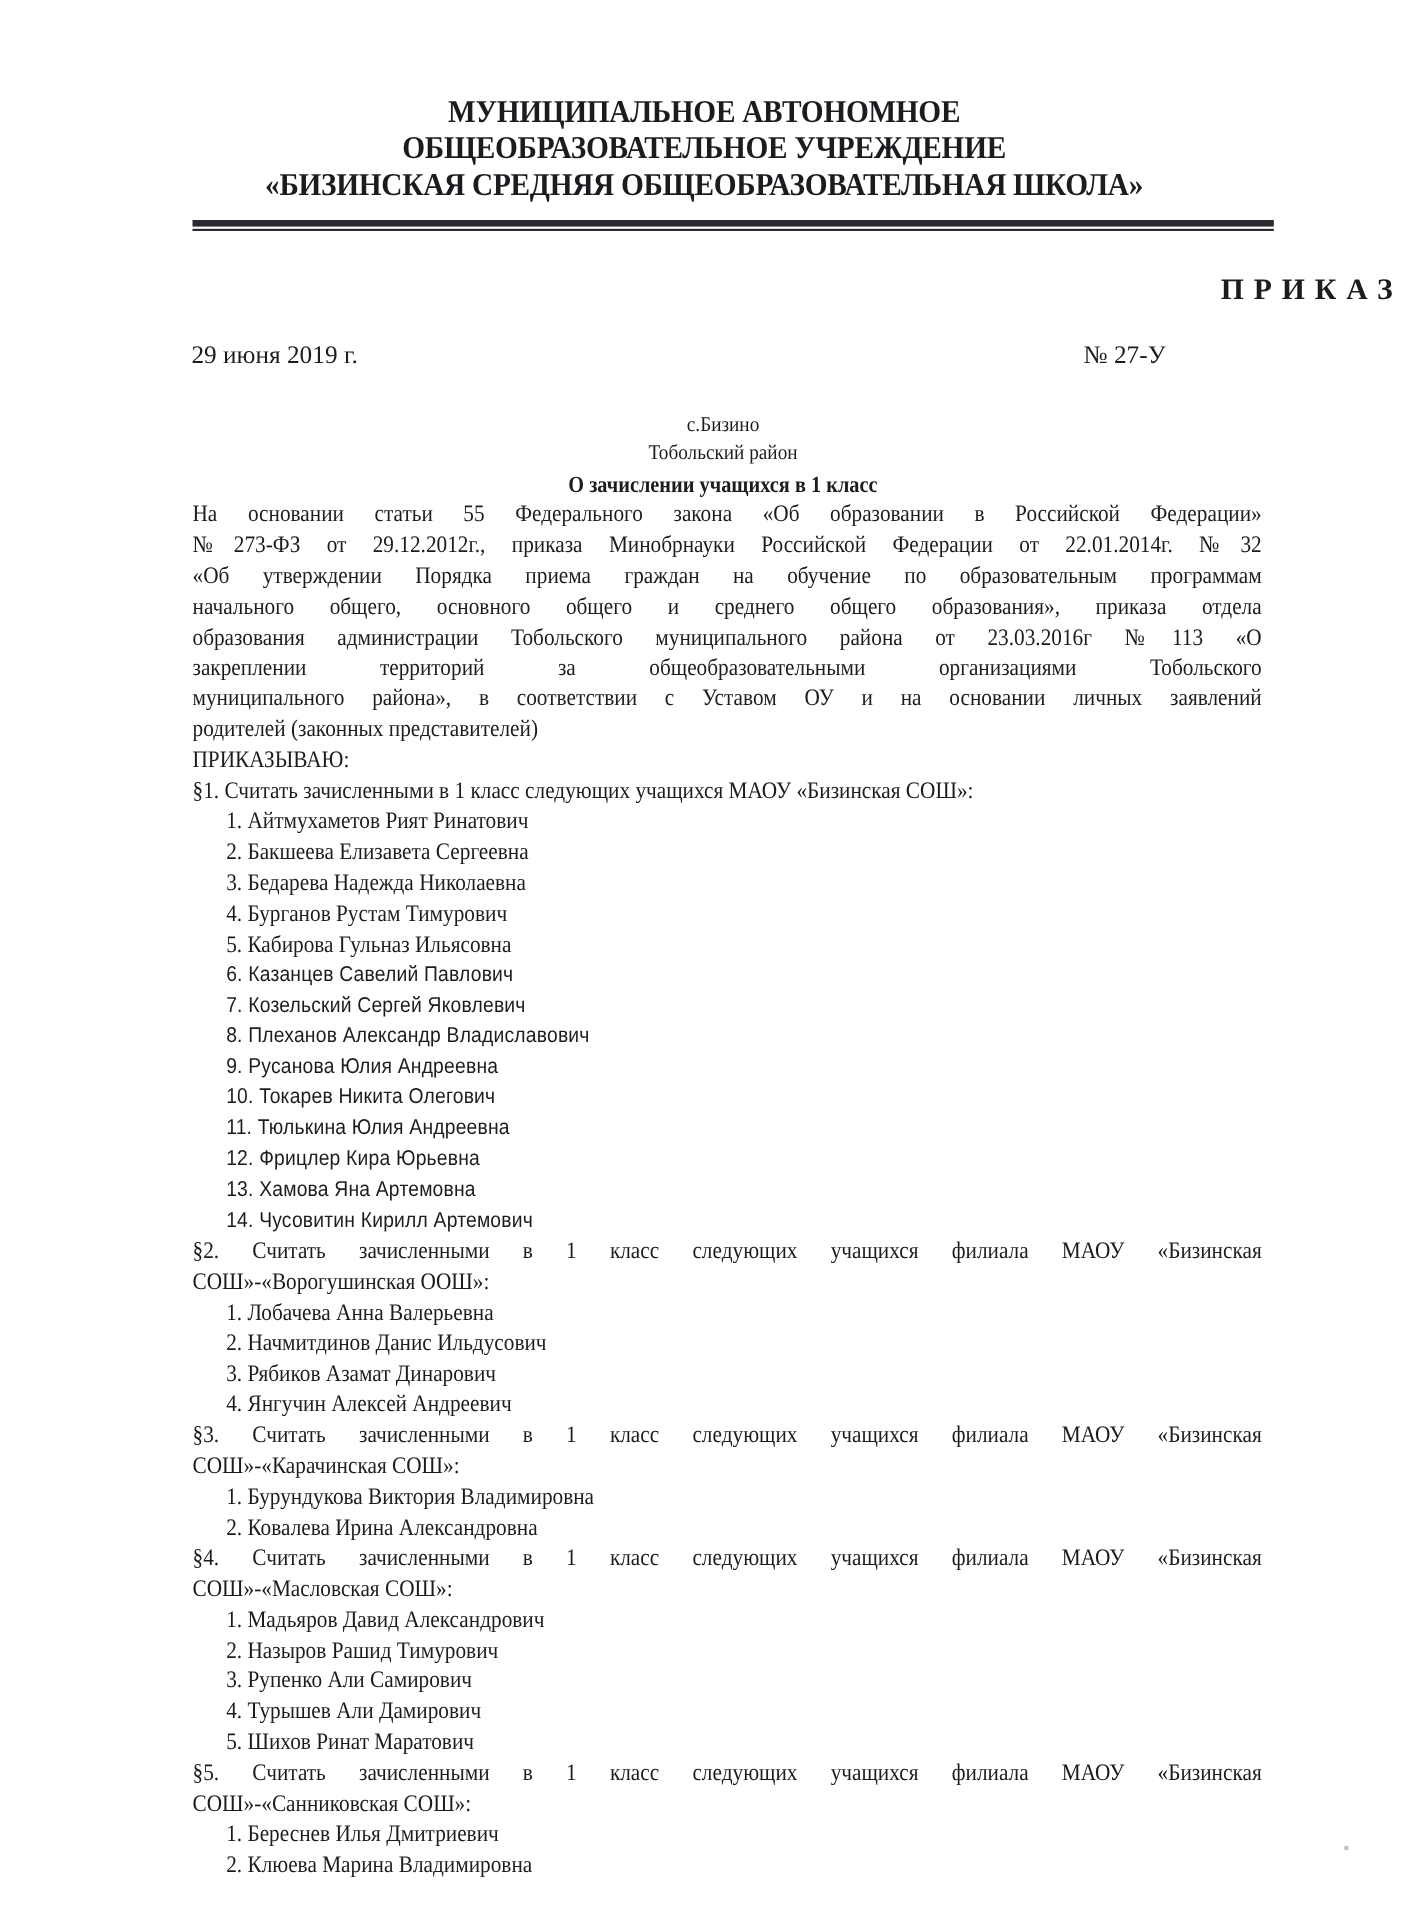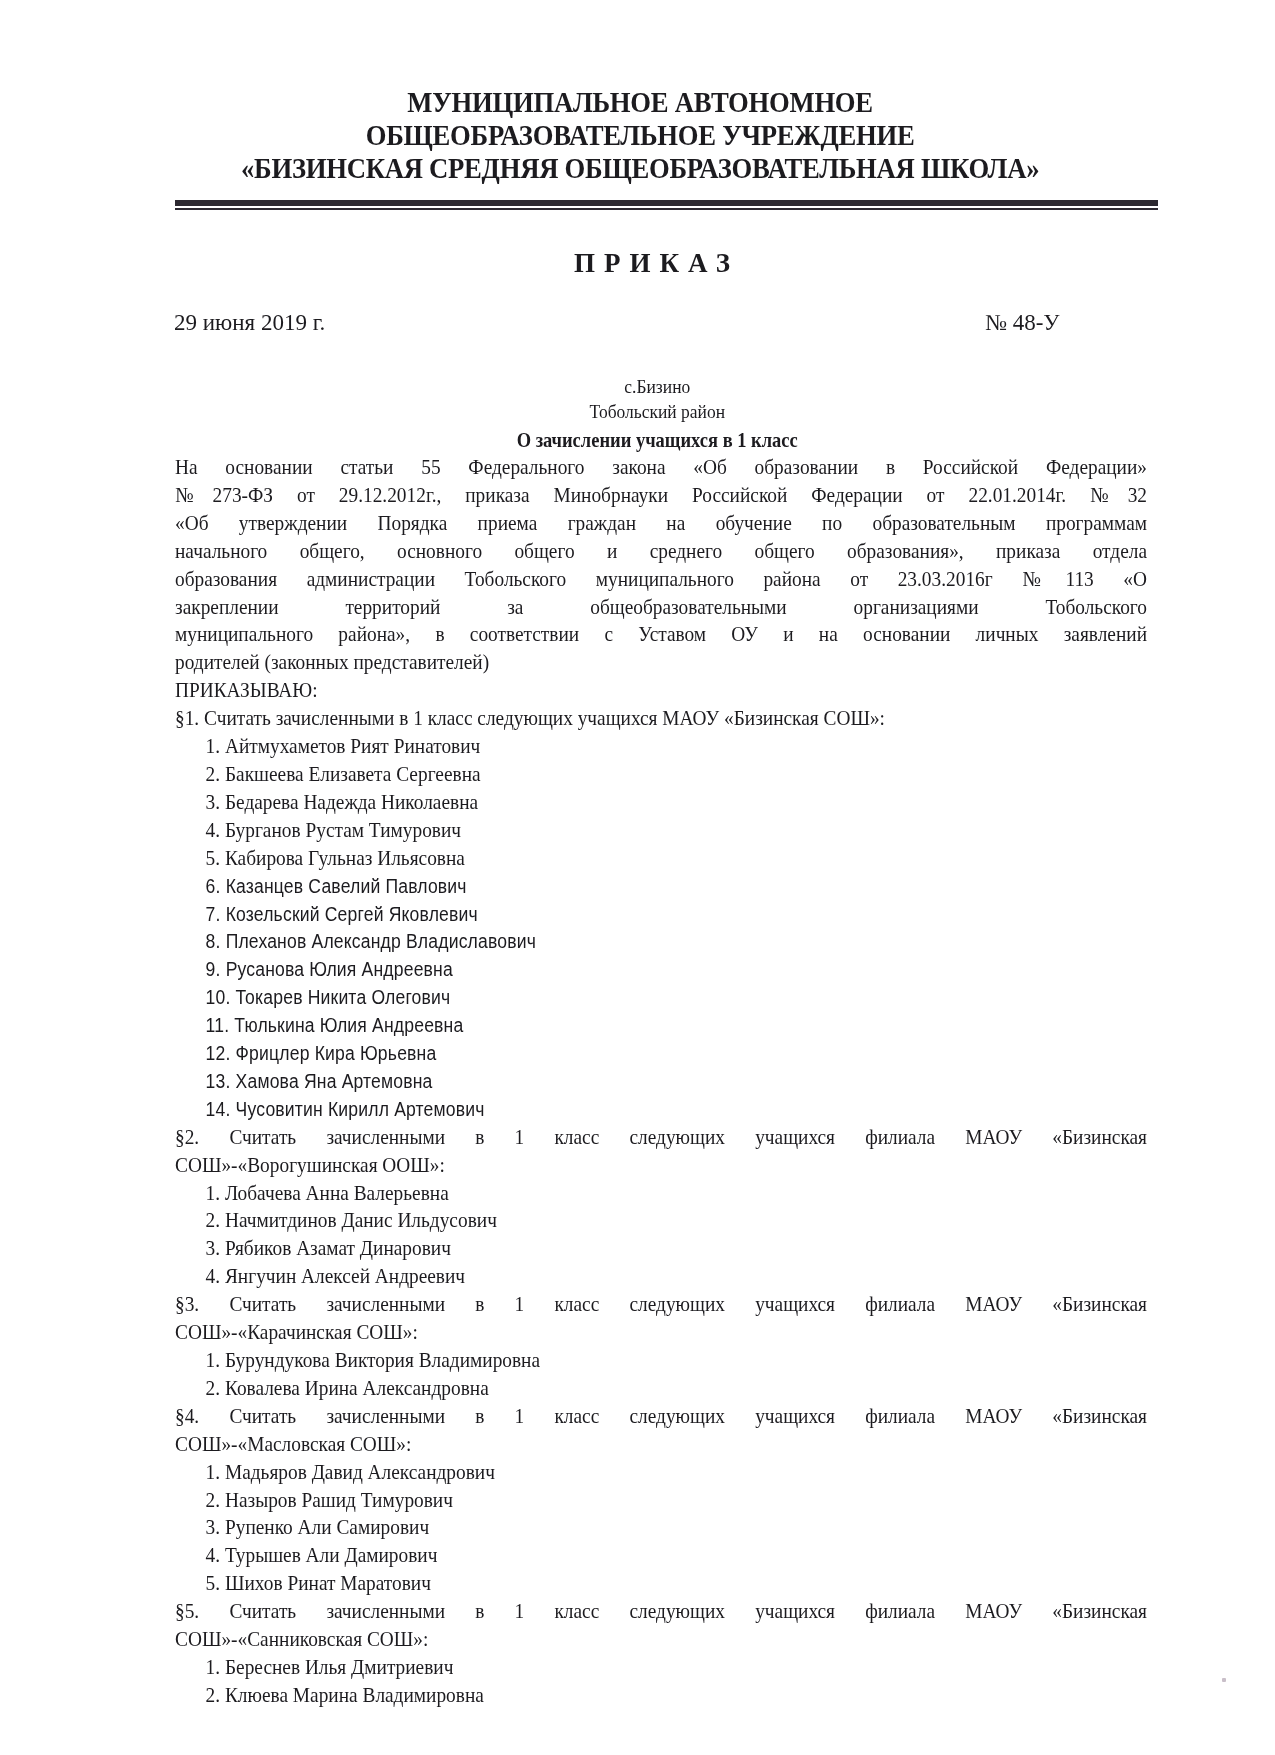--- a/index.html
+++ b/index.html
@@ -43,21 +43,21 @@
       top: 208px;
       width: 983px;
       height: 2px;
       background: #2c2830;
     }
     .order-title {
       position: absolute;
       left: 0;
       width: 1275px;
       top: 248px;
-      text-align: center;
+      text-align: right;
       font-weight: bold;
       font-size: 27px;
       letter-spacing: 9px;
       padding-left: 38px;
       box-sizing: border-box;
     }
     .order-date {
       position: absolute;
       left: 174px;
       top: 310px;
@@ -141,21 +141,21 @@
   <div>МУНИЦИПАЛЬНОЕ АВТОНОМНОЕ</div>
   <div>ОБЩЕОБРАЗОВАТЕЛЬНОЕ УЧРЕЖДЕНИЕ</div>
   <div>«БИЗИНСКАЯ СРЕДНЯЯ ОБЩЕОБРАЗОВАТЕЛЬНАЯ ШКОЛА»</div>
 </div>
 
 <div class="rule-thick"></div>
 <div class="rule-thin"></div>
 
 <div class="order-title">ПРИКАЗ</div>
 <div class="order-date">29 июня 2019 г.</div>
-<div class="order-number">№ 48-У</div>
+<div class="order-number">№ 27-У</div>
 
 <div class="place">
   <div>с.Бизино</div>
   <div>Тобольский район</div>
 </div>
 
 <div class="subject">О зачислении учащихся в 1 класс</div>
 
 <div class="body-block">
   <div class="para">

